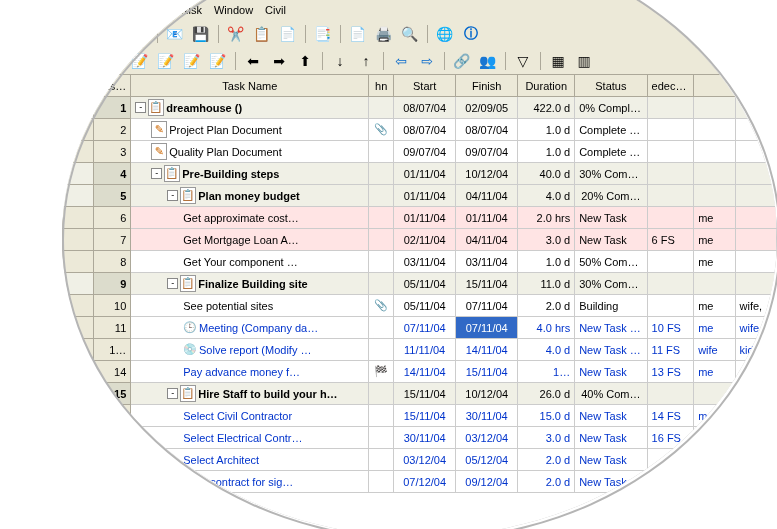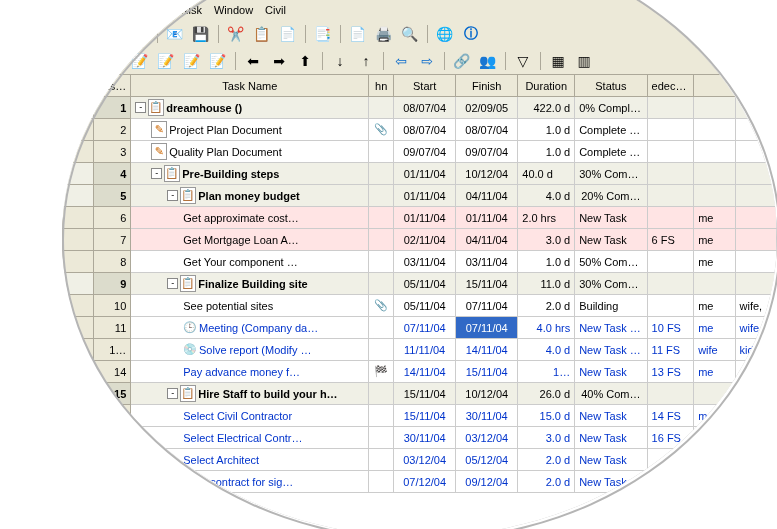--- a/index.html
+++ b/index.html
@@ -259,21 +259,21 @@
                 <td class="name">
                   <div class="name-inner" style="padding-left: 16px;">
                     <span class="exp">-</span>
                     <span class="note-ic">📋</span>
                     <span class="txt summary-name">Pre-Building steps</span>
                   </div>
                 </td>
                 <td style="text-align: center;"></td>
                 <td style="text-align: center;">01/11/04</td>
                 <td style="text-align: center;">10/12/04</td>
-                <td style="text-align: left;">40.0 d</td>
+                <td style="text-align: right;">40.0 d</td>
                 <td style="text-align: left;">30% Com…</td>
                 <td style="text-align: left;"></td>
                 <td style="text-align: left;"></td>
                 <td style="text-align: left;"></td>
               </tr>
               <tr class="summary">
                 <td class="rowhead">
                   <div class="ind"></div>
                 </td>
                 <td class="rowhead summary">5</td>
@@ -299,21 +299,21 @@
                 </td>
                 <td class="rowhead">6</td>
                 <td class="name">
                   <div class="name-inner" style="padding-left: 48px;">
                     <span class="txt">Get approximate cost…</span>
                   </div>
                 </td>
                 <td style="text-align: center;"></td>
                 <td style="text-align: center;">01/11/04</td>
                 <td style="text-align: center;">01/11/04</td>
-                <td style="">2.0 hrs</td>
+                <td style="text-align: right;">2.0 hrs</td>
                 <td style="text-align: left;">New Task</td>
                 <td style="text-align: left;"></td>
                 <td style="text-align: left;">me</td>
                 <td style="text-align: left;"></td>
               </tr>
               <tr class="pink">
                 <td class="rowhead">
                   <div class="ind"></div>
                 </td>
                 <td class="rowhead">7</td>

